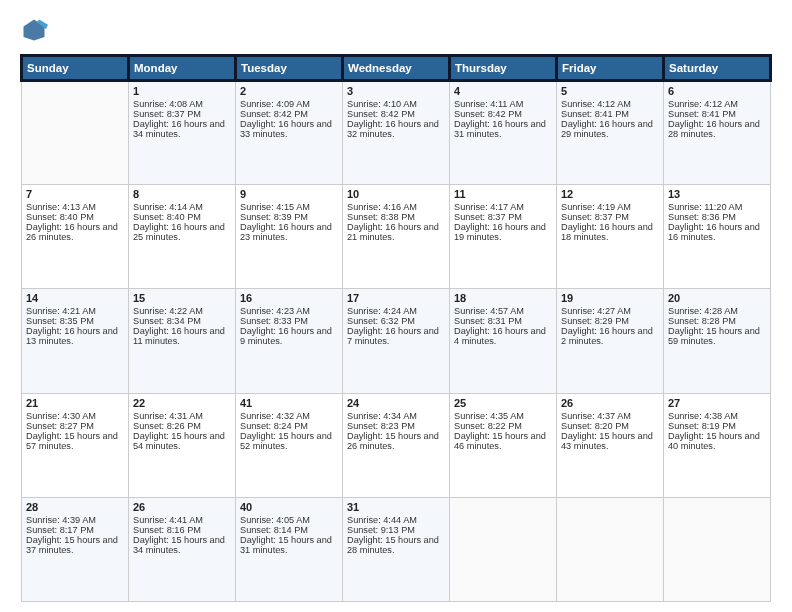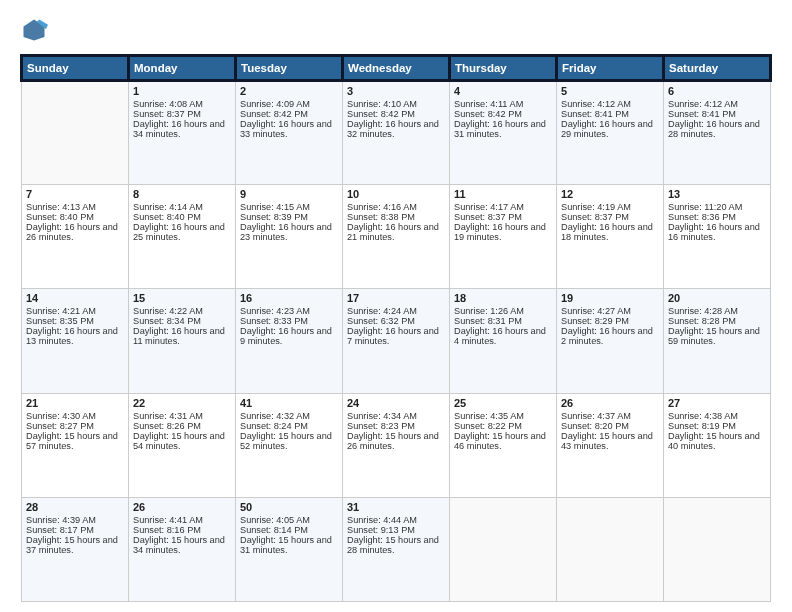--- a/index.html
+++ b/index.html
@@ -227,21 +227,21 @@
             <div>Daylight: 16 hours and 9 minutes.</div>
           </td>
           <td>
             <span class="day-num">17</span>
             <div>Sunrise: 4:24 AM</div>
             <div>Sunset: 6:32 PM</div>
             <div>Daylight: 16 hours and 7 minutes.</div>
           </td>
           <td>
             <span class="day-num">18</span>
-            <div>Sunrise: 1:26 AM</div>
+            <div>Sunrise: 4:57 AM</div>
             <div>Sunset: 8:31 PM</div>
             <div>Daylight: 16 hours and 4 minutes.</div>
           </td>
           <td>
             <span class="day-num">19</span>
             <div>Sunrise: 4:27 AM</div>
             <div>Sunset: 8:29 PM</div>
             <div>Daylight: 16 hours and 2 minutes.</div>
           </td>
           <td>
@@ -302,21 +302,21 @@
             <div>Sunset: 8:17 PM</div>
             <div>Daylight: 15 hours and 37 minutes.</div>
           </td>
           <td>
             <span class="day-num">26</span>
             <div>Sunrise: 4:41 AM</div>
             <div>Sunset: 8:16 PM</div>
             <div>Daylight: 15 hours and 34 minutes.</div>
           </td>
           <td>
-            <span class="day-num">50</span>
+            <span class="day-num">40</span>
             <div>Sunrise: 4:05 AM</div>
             <div>Sunset: 8:14 PM</div>
             <div>Daylight: 15 hours and 31 minutes.</div>
           </td>
           <td>
             <span class="day-num">31</span>
             <div>Sunrise: 4:44 AM</div>
             <div>Sunset: 9:13 PM</div>
             <div>Daylight: 15 hours and 28 minutes.</div>
           </td>

